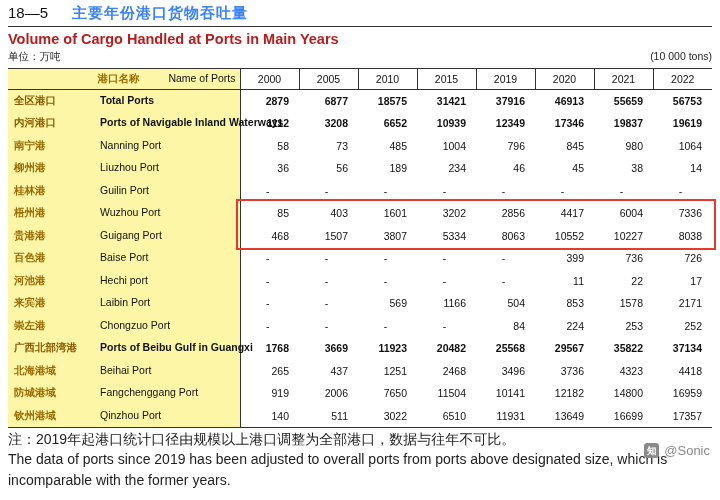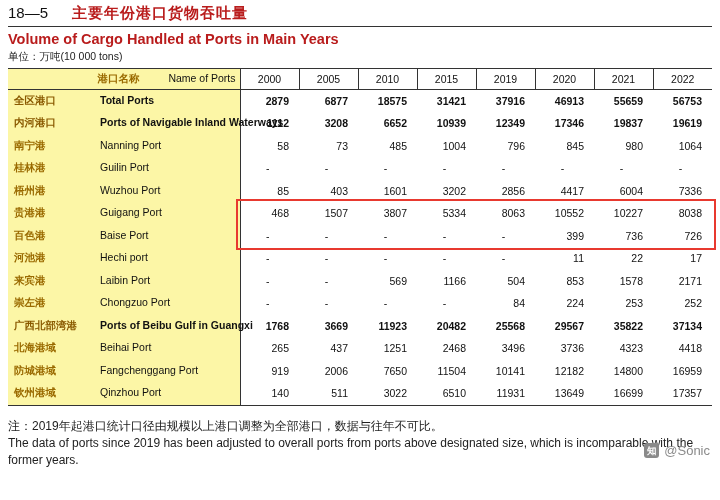--- a/index.html
+++ b/index.html
@@ -23,37 +23,37 @@
     padding: 4px 8px 0 8px;
   }
   .hdr-num {
     font-size: 15px;
     color: #111;
     min-width: 64px;
   }
   .hdr-cn {
     font-size: 15px;
     font-weight: bold;
-    color: #b91c1c;
+    color: #3b82f6;
     letter-spacing: 1px;
   }
   .rule {
     height: 1px;
     background: #333;
     margin: 3px 8px 0 8px;
   }
   .hdr-en {
     font-size: 14.5px;
     font-weight: bold;
     padding: 4px 8px 0 8px;
     color: #b91c1c;
   }
   .unit-row {
     display: flex;
-    justify-content: flex-start;
+    justify-content: space-between;
     align-items: baseline;
     padding: 3px 8px 4px 8px;
     font-size: 10.5px;
     color: #222;
   }
   table {
     border-collapse: collapse;
     width: 704px;
     margin: 0 8px;
     table-layout: fixed;
@@ -109,22 +109,22 @@
   tr.bold td.val { font-weight: bold; }
   td.val {
     text-align: right;
     color: #111;
     padding-right: 10px;
   }
   td.dash { text-align: center; color: #111; padding-right: 10px; }
   .foot {
     margin: 0 8px;
     border-top: 1.2px solid #333;
-    padding-top: 12px;
-    font-size: 12px;
+    padding-top: 1px;
+    font-size: 14px;
     color: #222;
     line-height: 1.45;
   }
   .highlight-box {
     position: absolute;
     border: 2.2px solid #e8392f;
     pointer-events: none;
   }
   .watermark {
     position: absolute;
@@ -220,20 +220,31 @@
           <td class="val">58</td>
           <td class="val">73</td>
           <td class="val">485</td>
           <td class="val">1004</td>
           <td class="val">796</td>
           <td class="val">845</td>
           <td class="val">980</td>
           <td class="val">1064</td>
         </tr>
         <tr>
+          <td class="name"><span class="cn">柳州港</span><span class="en">Liuzhou Port</span></td>
+          <td class="val">36</td>
+          <td class="val">56</td>
+          <td class="val">189</td>
+          <td class="val">234</td>
+          <td class="val">46</td>
+          <td class="val">45</td>
+          <td class="val">38</td>
+          <td class="val">14</td>
+        </tr>
+        <tr>
           <td class="name"><span class="cn">桂林港</span><span class="en">Guilin Port</span></td>
           <td class="dash">-</td>
           <td class="dash">-</td>
           <td class="dash">-</td>
           <td class="dash">-</td>
           <td class="dash">-</td>
           <td class="dash">-</td>
           <td class="dash">-</td>
           <td class="dash">-</td>
         </tr>

